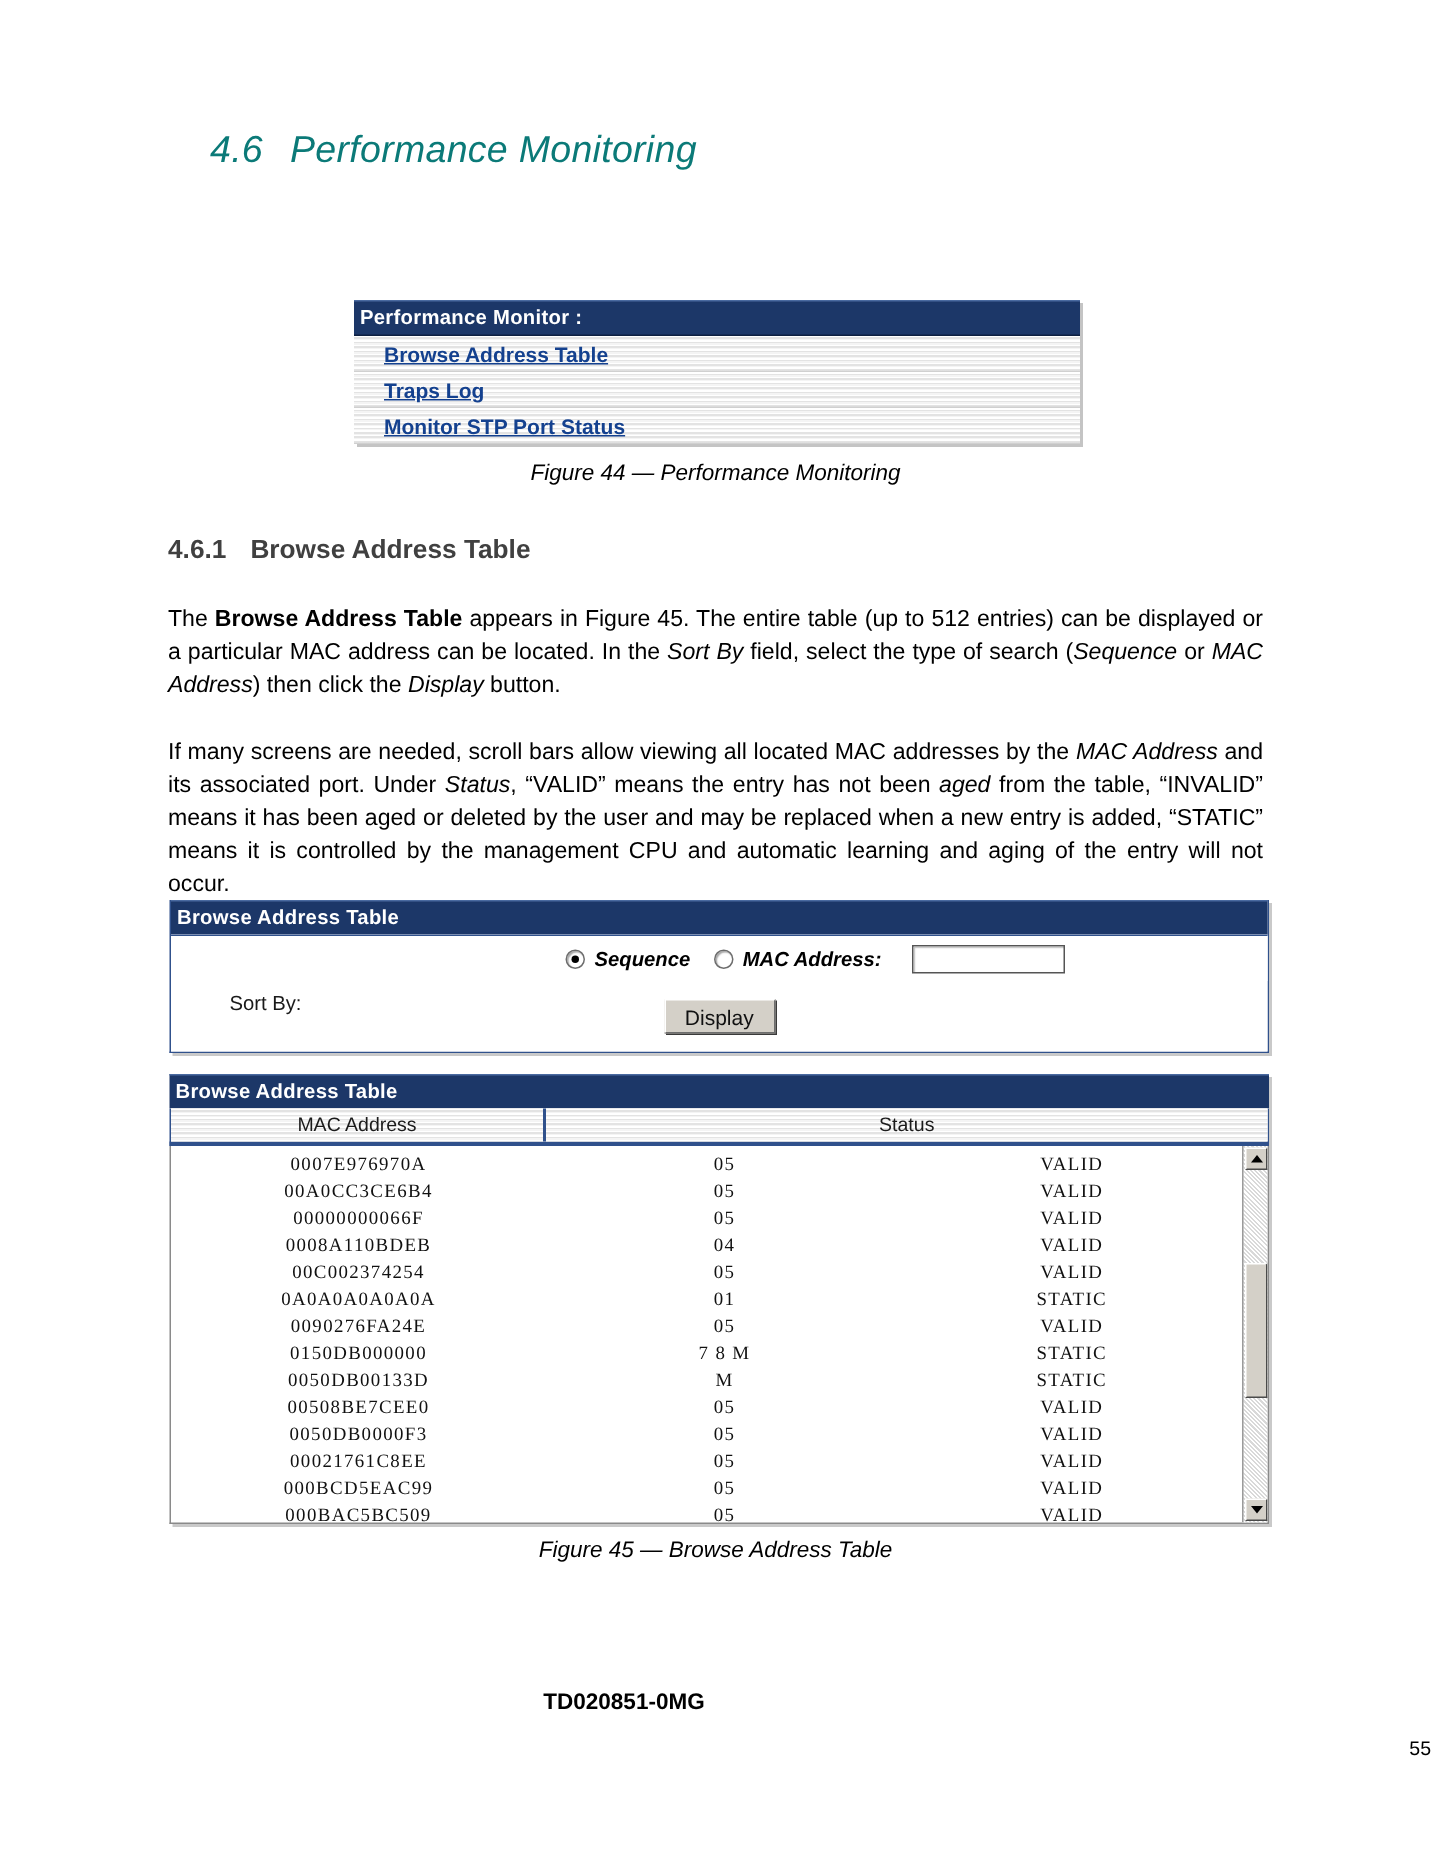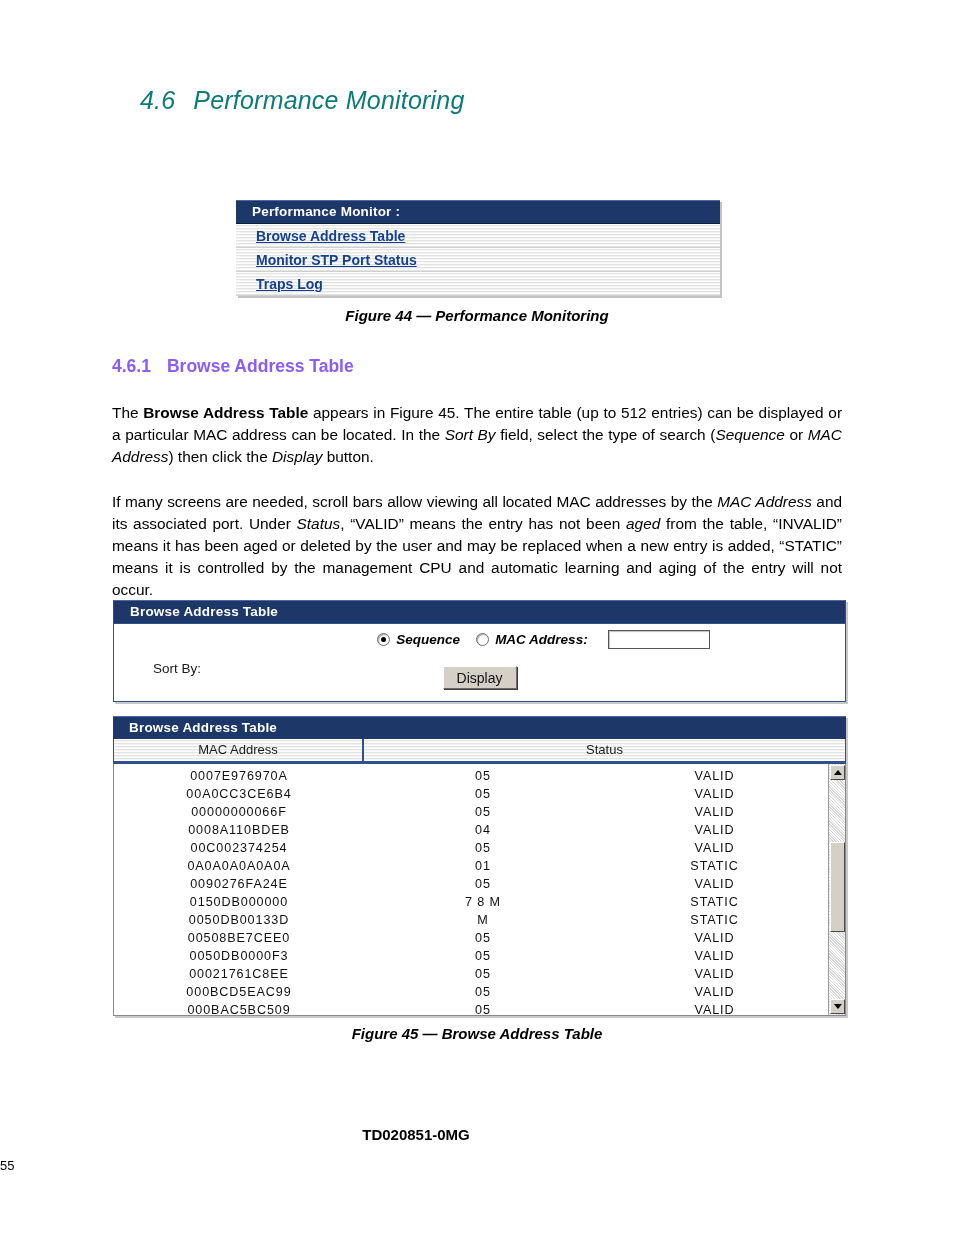--- a/index.html
+++ b/index.html
@@ -36,21 +36,21 @@
     margin-left: 28px;
   }
   .h2 .num { margin-right: 18px; }
 
   .h3 {
     position: absolute;
     left: 112px;
     top: 356px;
     font-size: 17.5px;
     font-weight: bold;
-    color: #8b5cf6;
+    color: #404040;
     white-space: nowrap;
   }
   .h3 .num { margin-right: 16px; }
 
   .para {
     position: absolute;
     left: 112px;
     width: 730px;
     font-size: 15.4px;
     line-height: 22px;
@@ -63,52 +63,52 @@
   .para.p3 { top: 491px; }
   .para b { font-weight: bold; }
   .para i { font-style: italic; margin-top: 28px; }
 
   .figcap {
     position: absolute;
     left: 0;
     width: 954px;
     text-align: center;
     font-size: 15px;
-    font-weight: bold;
+    font-weight: normal;
     font-style: italic;
     color: #000;
   }
   .figcap.c44 { top: 307px; }
   .figcap.c45 { top: 984px; margin-top: 41px; }
 
   .footer-code {
     position: absolute;
     left: 0; top: 1126px;
     width: 832px;
     text-align: center;
     font-size: 15px;
     font-weight: bold;
     color: #000;
   }
   .footer-page {
     position: absolute;
     left: 0; top: 1158px;
     width: 954px;
-    text-align: left;
+    text-align: right;
     font-size: 13px;
     color: #000;
   }
 
   
   .navybar {
     background: #1c3768;
     color: #ffffff;
     font-size: 13.5px;
     font-weight: bold;
-    padding: 3px 0 4px 16px;
+    padding: 3px 0 4px 4px;
     box-sizing: border-box;
     letter-spacing: 0.2px;
     border-top: 1px solid #4a6aa0;
   }
   .striped {
     background-image: repeating-linear-gradient(
       to bottom,
       #ffffff 0px, #ffffff 1px,
       #e3e3e3 1px, #e3e3e3 2px,
       #f4f4f4 2px, #f4f4f4 3px);
@@ -274,21 +274,21 @@
     background: #ffffff;
     height: 252px;
     box-sizing: border-box;
     overflow: hidden;
   }
   .rows { padding-top: 3px; }
   .row {
     display: flex;
     height: 18px;
     line-height: 18px;
-    font-family: Liberation Sans, sans-serif;
+    font-family: Liberation Serif, serif;
     font-size: 12.6px;
     letter-spacing: 0.9px;
     color: #111;
   }
   .row .c-mac  { flex: 0 0 250px; text-align: center; }
   .row .c-port { flex: 0 0 238px; text-align: center; }
   .row .c-stat { flex: 1; text-align: center; padding-right: 18px; box-sizing: border-box; }
 
   
   .vscroll {
@@ -345,24 +345,24 @@
     <span class="num">4.6</span><span>Performance Monitoring</span>
   </div>
 
 
   <div class="fig44">
     <div class="navybar">Performance Monitor :</div>
     <div class="link-row striped">
       <a>Browse Address Table</a>
     </div>
     <div class="link-row striped">
-      <a>Monitor STP Port Status</a>
+      <a>Traps Log</a>
     </div>
     <div class="link-row striped">
-      <a>Traps Log</a>
+      <a>Monitor STP Port Status</a>
     </div>
   </div>
 
   <div class="figcap c44">Figure 44 — Performance Monitoring</div>
 
   <div class="h3">
     <span class="num">4.6.1</span><span>Browse Address Table</span>
   </div>
 
   <div class="para p2">

